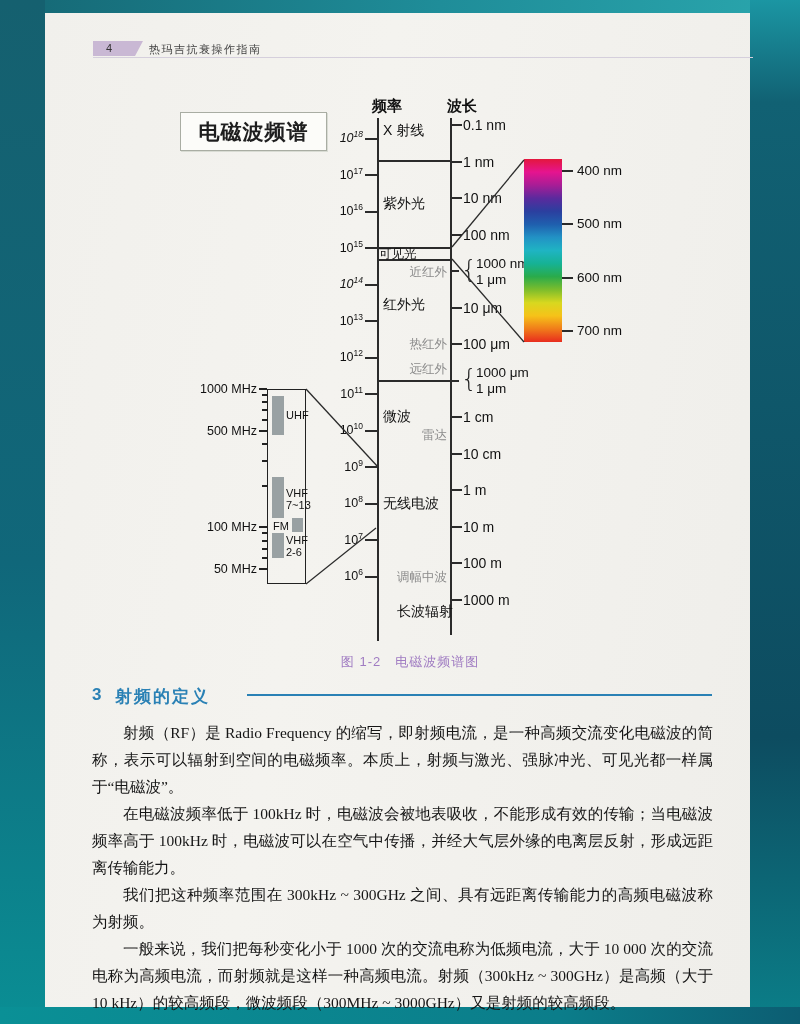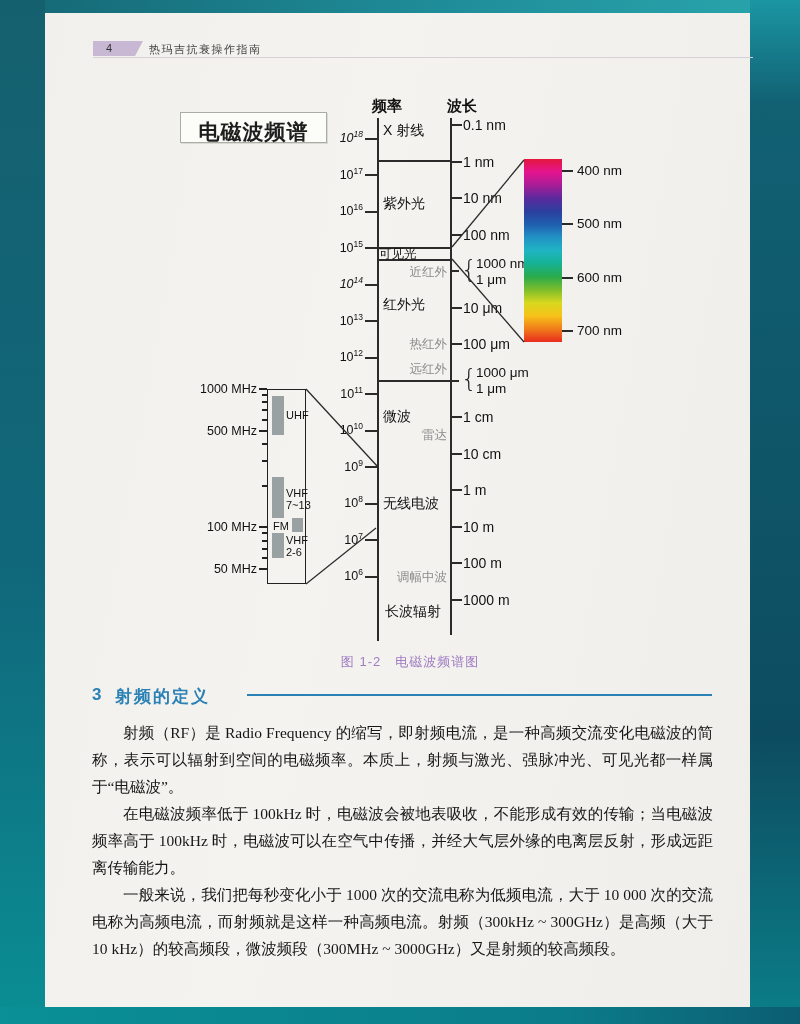--- a/index.html
+++ b/index.html
@@ -20,21 +20,21 @@
           color:#1e1e1e; }
 
   
   .pg-badge { left:48px; top:28px; width:50px; height:15px; background:#c9b8d4;
               clip-path:polygon(0 0,100% 0,84% 100%,0 100%);
               font-size:11px; color:#333; line-height:15px; padding-left:13px; }
   .pg-title { left:104px; top:29px; font-size:11px; color:#3f3f3f; letter-spacing:1.5px; }
   .pg-rule  { left:48px; top:44px; width:660px; height:1px; background:#d5cfdc; }
 
   
-  .fig-box-title { left:135px; top:99px; width:147px; height:31px; background:#fcfcf9;
+  .fig-box-title { left:135px; top:99px; width:147px; height:39px; background:#fcfcf9;
                    border:1px solid #a9ada3; box-shadow:1px 1px 0 #d9dcd4;
                    font-size:21px; font-weight:bold; text-align:center; line-height:37px; letter-spacing:1px; }
   .axis-head { font-size:15px; font-weight:bold; color:#111; }
   .vline  { width:2px; background:#2b2b2b; }
   .hline  { height:2px; background:#2b2b2b; }
   .tick   { height:2px; background:#2b2b2b; }
 
   .freq-label { left:280px; width:38px; text-align:right; font-size:12.5px; color:#111; height:16px; line-height:16px; }
   .freq-label sup { font-size:8.5px; }
   .wave-label { left:418px; font-size:14px; color:#111; height:18px; line-height:18px; white-space:nowrap; }
@@ -160,21 +160,21 @@
     <div>1000 μm</div>
     <div>1 μm</div>
   </div>
 
   <div class="abs band-label" style="left:338px;top:109px;">X 射线</div>
   <div class="abs band-label" style="left:338px;top:182px;">紫外光</div>
   <div class="abs band-label" style="left:334px;top:233px;font-size:12.5px;">可见光</div>
   <div class="abs band-label" style="left:338px;top:283px;">红外光</div>
   <div class="abs band-label" style="left:338px;top:395px;">微波</div>
   <div class="abs band-label" style="left:338px;top:482px;">无线电波</div>
-  <div class="abs band-label" style="left:340px;top:590px;">长波辐射</div>
+  <div class="abs band-label" style="left:352px;top:590px;">长波辐射</div>
 
   <div class="abs sub-label" style="top:251px;">近红外</div>
   <div class="abs sub-label" style="top:323px;">热红外</div>
   <div class="abs sub-label" style="top:348px;">远红外</div>
   <div class="abs sub-label" style="top:414px;">雷达</div>
   <div class="abs sub-label" style="top:556px;">调幅中波</div>
 
   <div class="abs spectrum-bar" id="spectrum-bar" style="background: linear-gradient(rgb(227, 23, 61), rgb(230, 20, 143), rgb(168, 29, 150), rgb(91, 42, 157), rgb(43, 63, 159), rgb(31, 95, 174), rgb(34, 146, 197), rgb(31, 180, 195), rgb(22, 178, 149), rgb(42, 171, 75), rgb(125, 189, 44), rgb(216, 216, 31), rgb(246, 194, 25), rgb(240, 124, 26), rgb(232, 44, 30));"></div>
   <div class="abs tick" style="left:517px;top:157px;width:11px;"></div>
   <div class="abs tick" style="left:517px;top:210px;width:11px;"></div>
@@ -233,16 +233,17 @@
 
   <div class="abs fig-caption">图 1-2　电磁波频谱图</div>
 
   <div class="abs sec-num">3</div>
   <div class="abs sec-title">射频的定义</div>
   <div class="abs sec-rule"></div>
 
   <div class="abs body-text">
     <p>射频（RF）是 Radio Frequency 的缩写，即射频电流，是一种高频交流变化电磁波的简称，表示可以辐射到空间的电磁频率。本质上，射频与激光、强脉冲光、可见光都一样属于“电磁波”。</p>
     <p>在电磁波频率低于 100kHz 时，电磁波会被地表吸收，不能形成有效的传输；当电磁波频率高于 100kHz 时，电磁波可以在空气中传播，并经大气层外缘的电离层反射，形成远距离传输能力。</p>
+    <p>我们把这种频率范围在 300kHz ~ 300GHz 之间、具有远距离传输能力的高频电磁波称为射频。</p>
     <p>一般来说，我们把每秒变化小于 1000 次的交流电称为低频电流，大于 10 000 次的交流电称为高频电流，而射频就是这样一种高频电流。射频（300kHz ~ 300GHz）是高频（大于 10 kHz）的较高频段，微波频段（300MHz ~ 3000GHz）又是射频的较高频段。</p>
   </div>
 
 </div>
 
 </body></html>

